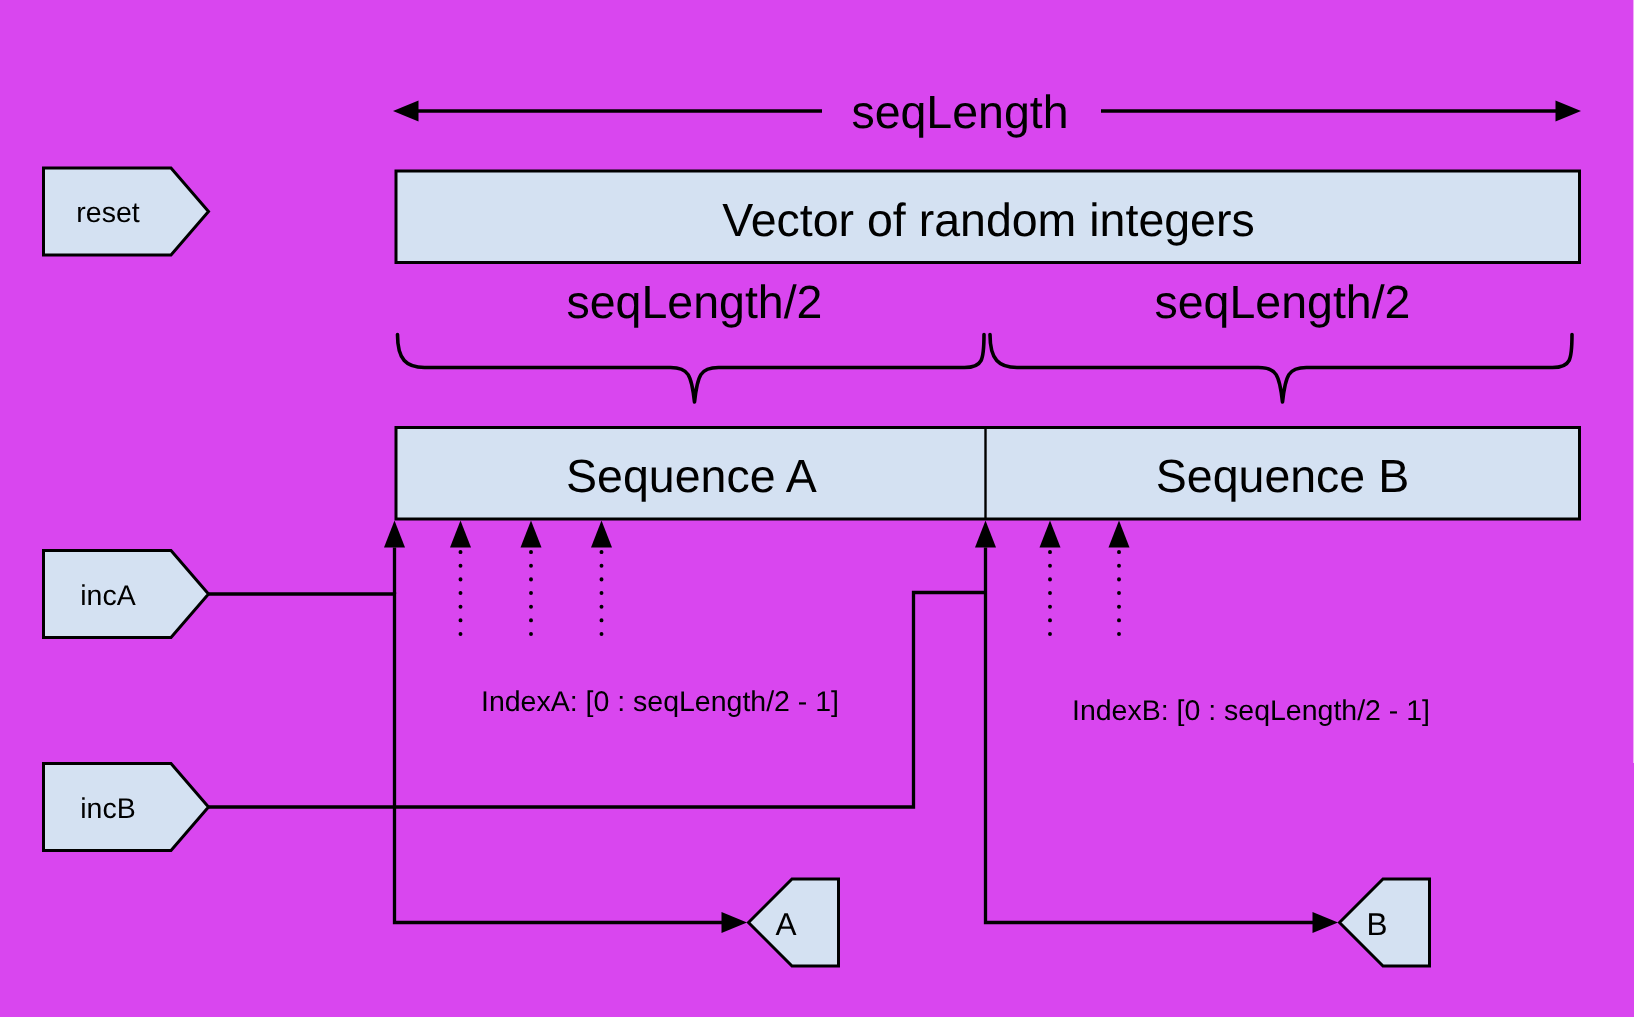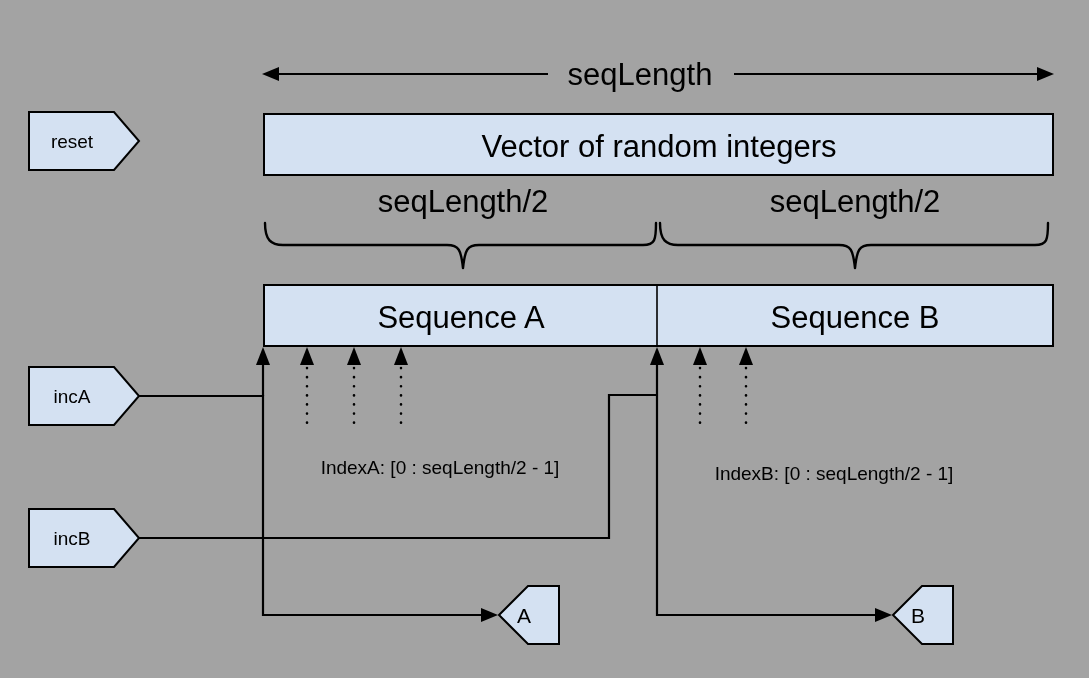--- a/index.html
+++ b/index.html
@@ -8,21 +8,21 @@
     padding: 0;
     background: #ffffff;
   }
   body {
     font-family: "Liberation Sans", sans-serif;
   }
   #diagram-root {
     position: relative;
     width: 1089px;
     height: 678px;
-    background: #a3a3a3;
+    background: #d946ef;
     overflow: hidden;
   }
   #diagram-svg {
     position: absolute;
     top: 0;
     left: 0;
     width: 1089px;
     height: 678px;
   }
   .shape-fill {

